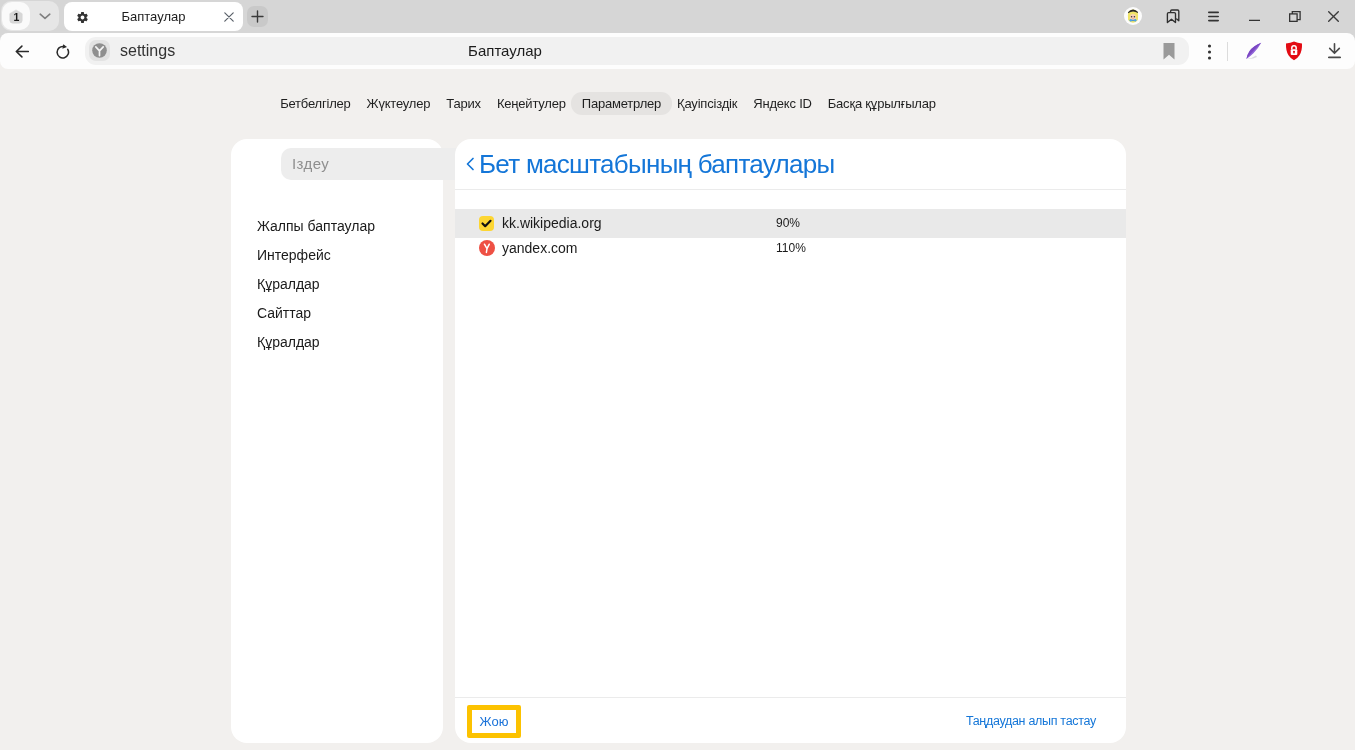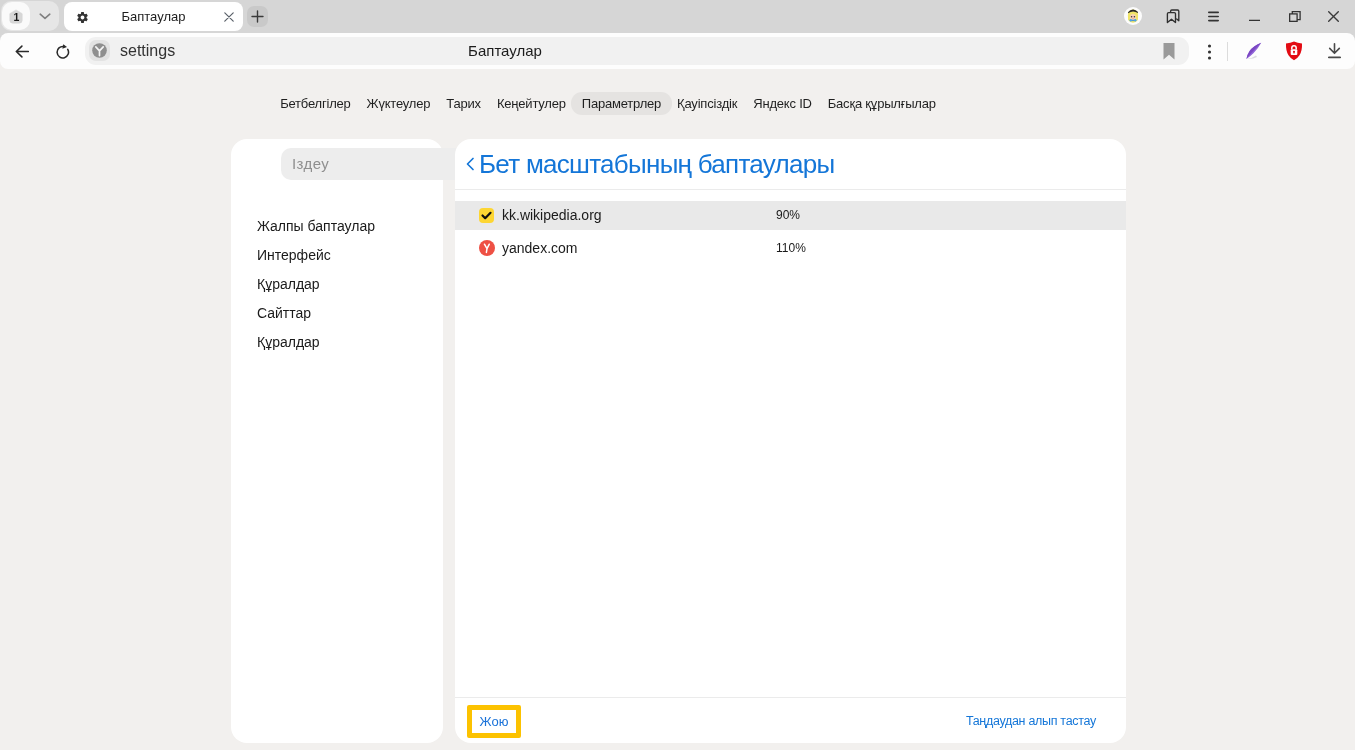--- a/index.html
+++ b/index.html
@@ -173,21 +173,21 @@
     <div>Құралдар</div>
   </div>
 </div>
 
 <div id="main" class="abs">
   <svg class="abs" style="left:8px;top:17px" width="16" height="16" viewBox="0 0 16 16">
       <path d="M10 2.5 L4.5 8 L10 13.5" fill="none" stroke="#1476d8" stroke-width="1.7" stroke-linecap="round" stroke-linejoin="round"></path>
     </svg>
   <div id="maintitle" class="abs">Бет масштабының баптаулары</div>
   <div class="divider abs" style="top:50px"></div>
-  <div class="row abs" style="top:62px;background:#e9e9e9">
+  <div class="row abs" style="top:70px;background:#e9e9e9">
     <svg class="fav" width="15" height="15" viewBox="0 0 15 15">
         <rect x="0" y="0" width="15" height="15" rx="4" fill="#fdd633"></rect>
         <path d="M3.5 7.5 L6.2 10.2 L11.5 4.8" fill="none" stroke="#111" stroke-width="2.2" stroke-linecap="round" stroke-linejoin="round"></path>
       </svg>
     <div class="lbl">kk.wikipedia.org</div>
     <div class="pct">90%</div>
   </div>
   <div class="row abs" style="top:95px">
     <svg class="fav" width="16" height="16" viewBox="0 0 16 16" style="top:6px">
         <circle cx="8" cy="8" r="8" fill="#ee5044"></circle>

